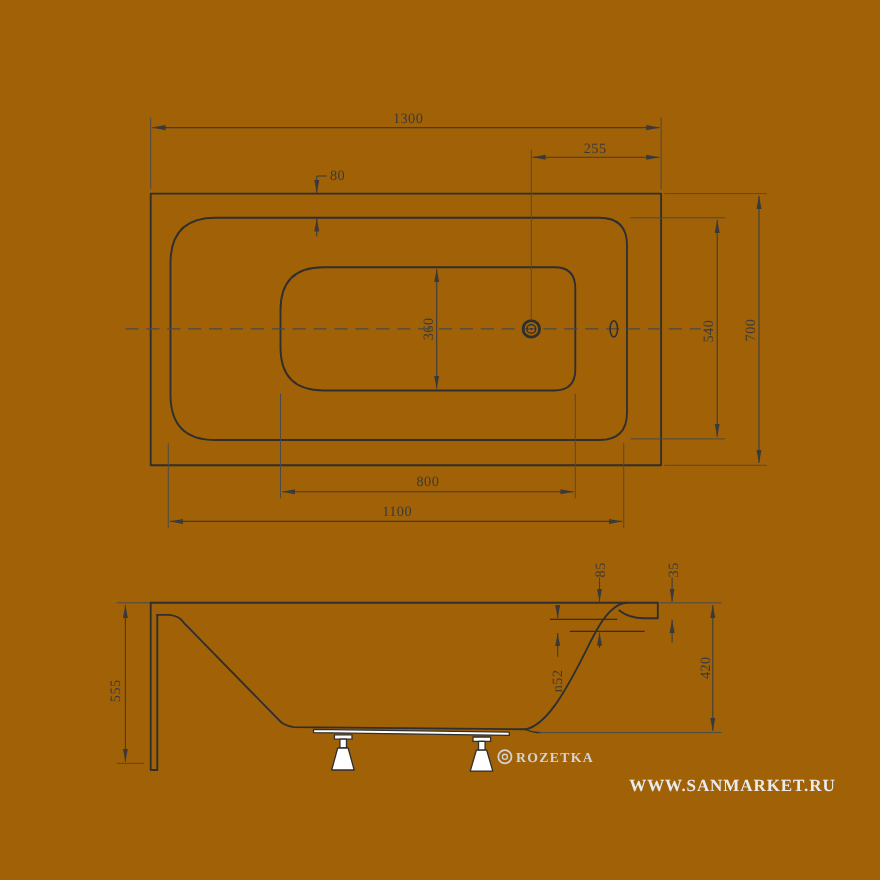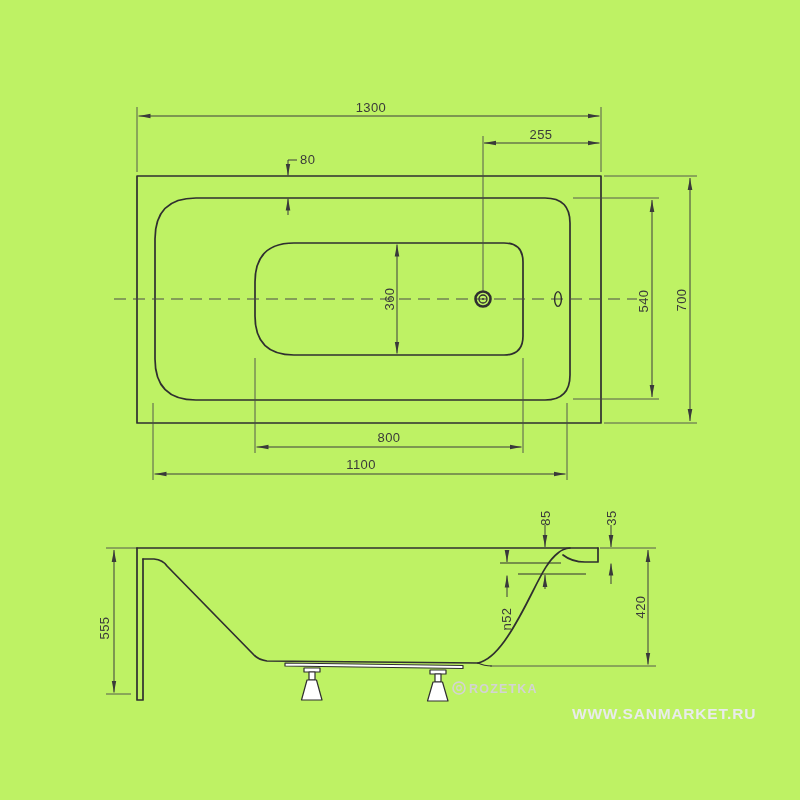--- a/index.html
+++ b/index.html
@@ -1,20 +1,20 @@
 <!DOCTYPE html>
 <html><head>
 <meta charset="utf-8">
 <style>
   html,body{margin:0;padding:0;background:#fff;}
   #canvas{
     position:relative;
     width:800px;height:800px;
-    background:#bef264;
-    font-family:Liberation Sans, sans-serif;
+    background:#a16207;
+    font-family:Liberation Serif, serif;
     overflow:hidden;
   }
   svg{display:block;}
   .outline{stroke:#2f2f2f;stroke-width:1.7;fill:none;stroke-linecap:round;stroke-linejoin:round;}
   .outline-thin{stroke:#2f2f2f;stroke-width:1.2;fill:none;stroke-linejoin:round;}
   .dim{stroke:#3d3d3d;stroke-width:1;fill:none;}
   .ext{stroke:#4a4a4a;stroke-width:0.9;fill:none;}
   .dimtxt{fill:#3a3a3a;font-size:13px;letter-spacing:0.4px;}
   .center{stroke:#4a4a4a;stroke-width:1.1;stroke-dasharray:12 7;fill:none;}
   .wm-logo{fill:#d3d3d3;font-size:12.5px;font-weight:bold;letter-spacing:1.2px;}

